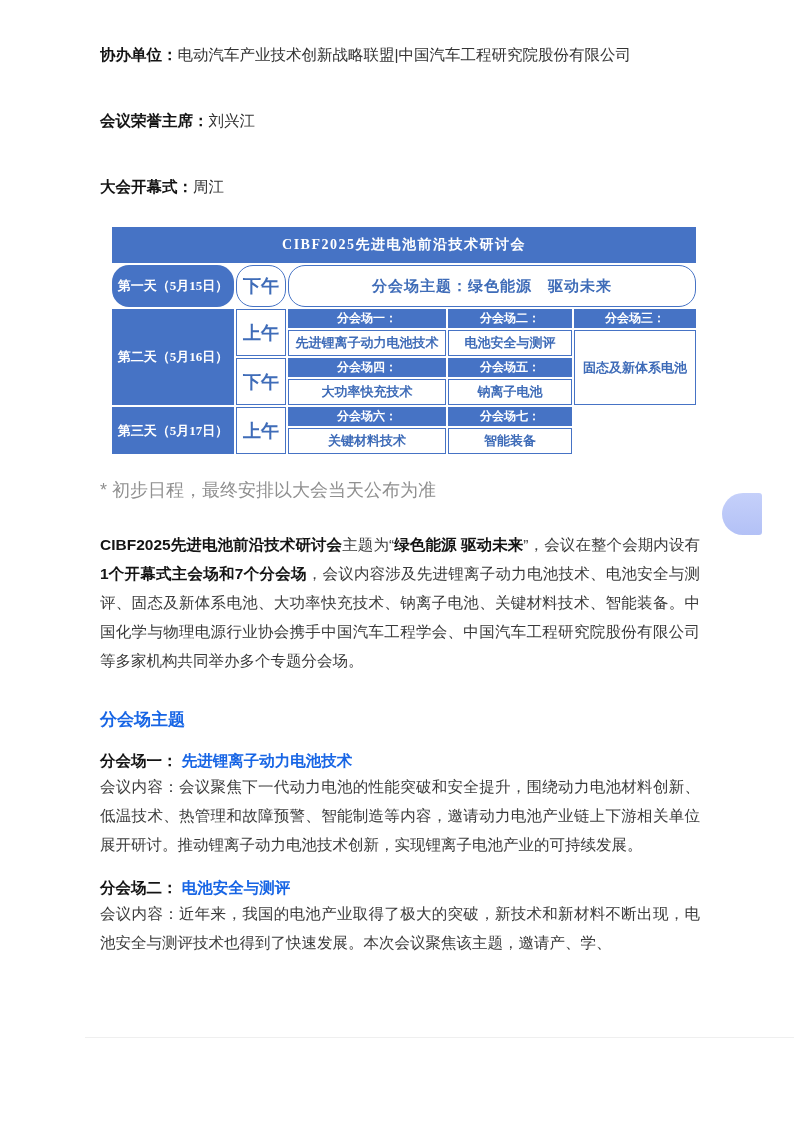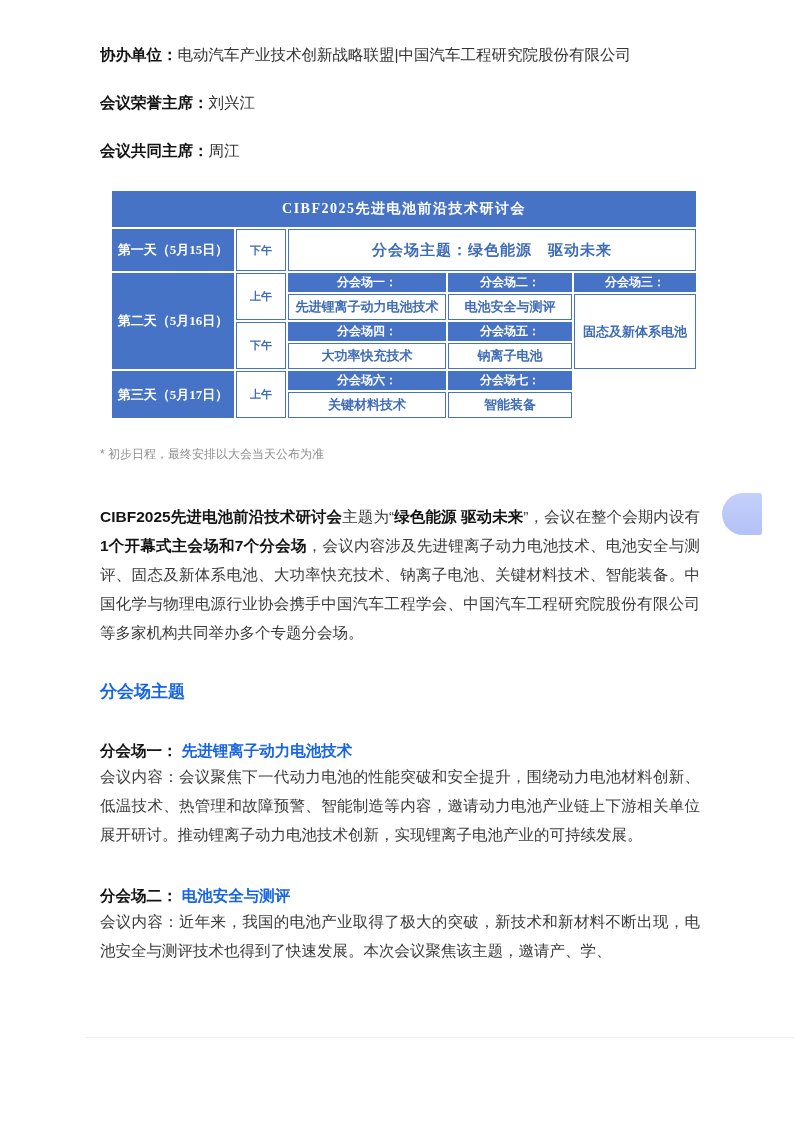--- a/index.html
+++ b/index.html
@@ -3,57 +3,57 @@
 <meta charset="utf-8">
 <style>
   html,body{margin:0;padding:0;background:#ffffff;}
   .page{
     position:relative;width:800px;height:1040px;background:#ffffff;overflow:hidden;
     font-family:"Liberation Sans","DejaVu Sans",sans-serif;color:#3b3b3b;
   }
   .content{position:absolute;left:100px;top:0;width:600px;}
 
   
-  .info-line{margin-top:27px;font-size:15.5px;line-height:21px;color:#333;}
+  .info-line{margin-top:45px;font-size:15.5px;line-height:21px;color:#333;}
   .info-line:first-child{margin-top:44px;}
   .info-line .label{font-weight:bold;color:#141414;}
 
   
   .table-wrap{margin:28px 0 0 10px;}
   table.schedule{
     border-collapse:separate;border-spacing:2px;table-layout:fixed;width:580px;
     font-family:"Liberation Serif","DejaVu Serif",serif;
   }
   table.schedule td{text-align:center;vertical-align:middle;padding:0 2px;overflow:hidden;}
   td.blue{background:var(--table-blue,#4673c5);color:#ffffff;font-weight:bold;}
   td.white{background:#ffffff;border:1px solid var(--table-blue,#4673c5);color:#3f6cb8;font-weight:bold;}
   .r-title td{height:36px;font-size:14px;letter-spacing:1.5px;}
-  .r-open td{height:40px;}
+  .r-open td{height:40px;border-radius:17px;}
   .r-head td{height:19px;font-size:12px;}
   .r-cell td{height:24px;font-size:13px;}
   td.day{font-size:13px;}
-  td.time{font-size:11px;}
+  td.time{font-size:18px;}
   td.opening{font-size:15px;letter-spacing:1px;}
   td.topic{font-size:13px;}
 
   
-  .footnote{margin:26px 0 0 0;font-size:12px;color:#8f8f8f;line-height:17px;}
+  .footnote{margin:26px 0 0 0;font-size:18px;color:#8f8f8f;line-height:17px;}
 
   
   p.body-text{margin:0;width:600px;font-size:15.5px;line-height:29px;color:#3b3b3b;text-align:justify;}
-  p.intro{margin-top:39px;}
+  p.intro{margin-top:31px;}
   .seg-b{font-weight:bold;color:#141414;}
 
   
   h2.section-heading{
     margin:33px 0 0 0;width:600px;
     font-size:17px;line-height:24px;font-weight:bold;color:var(--accent-blue,#1765e5);
   }
   
-  .session-line{margin-top:36px;font-size:15.5px;line-height:22px;}
+  .session-line{margin-top:18px;font-size:15.5px;line-height:22px;}
   .session-line .label{font-weight:bold;color:#141414;}
   .session-line .link{font-weight:bold;color:var(--accent-blue,#1765e5);text-decoration:none;cursor:pointer;}
   .session-body{margin-top:21px;}
 
   
   .float-widget{
     position:absolute;top:493px;right:38px;width:40px;height:42px;
     background:linear-gradient(180deg,#c5d0fa 0%,#b3c1f6 100%);
     border-radius:21px 3px 3px 21px;cursor:pointer;
   }
@@ -66,21 +66,21 @@
 <div class="page">
   <div class="content">
 
     <div class="info-line">
       <span class="label">协办单位：</span><span class="value">电动汽车产业技术创新战略联盟|中国汽车工程研究院股份有限公司</span>
     </div>
     <div class="info-line">
       <span class="label">会议荣誉主席：</span><span class="value">刘兴江</span>
     </div>
     <div class="info-line">
-      <span class="label">会议共同主席：</span><span class="value">周江</span>
+      <span class="label">大会开幕式：</span><span class="value">周江</span>
     </div>
 
     <div class="table-wrap">
       <table class="schedule">
         <colgroup>
           <col style="width:122px">
             <col style="width:50px">
             <col style="width:158px">
             <col style="width:124px">
             <col style="width:122px">

